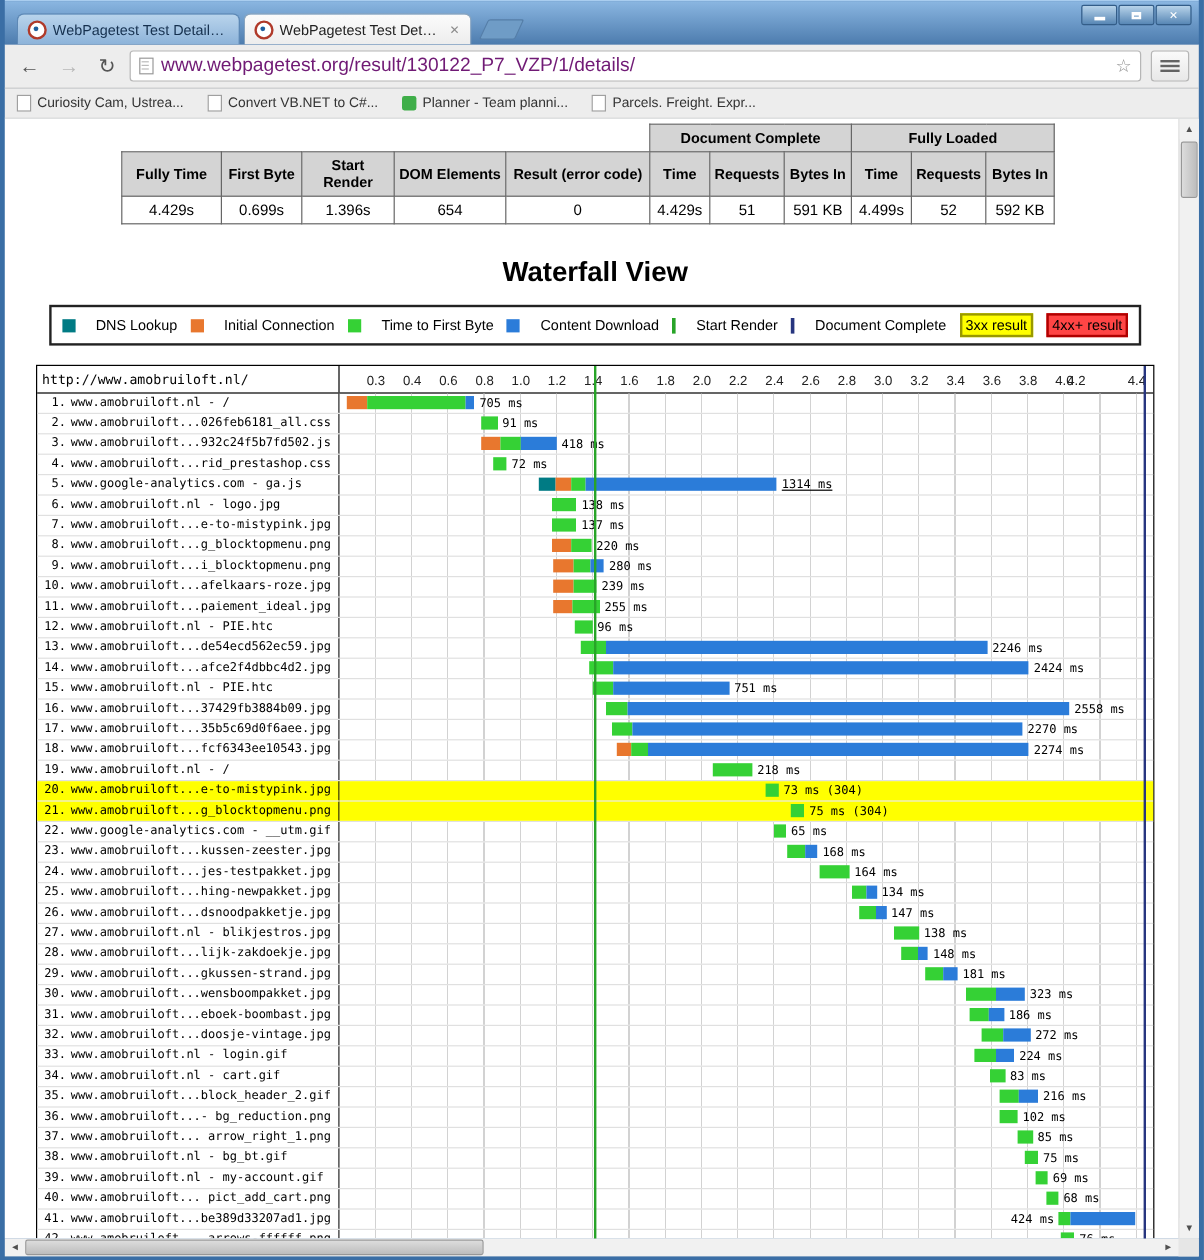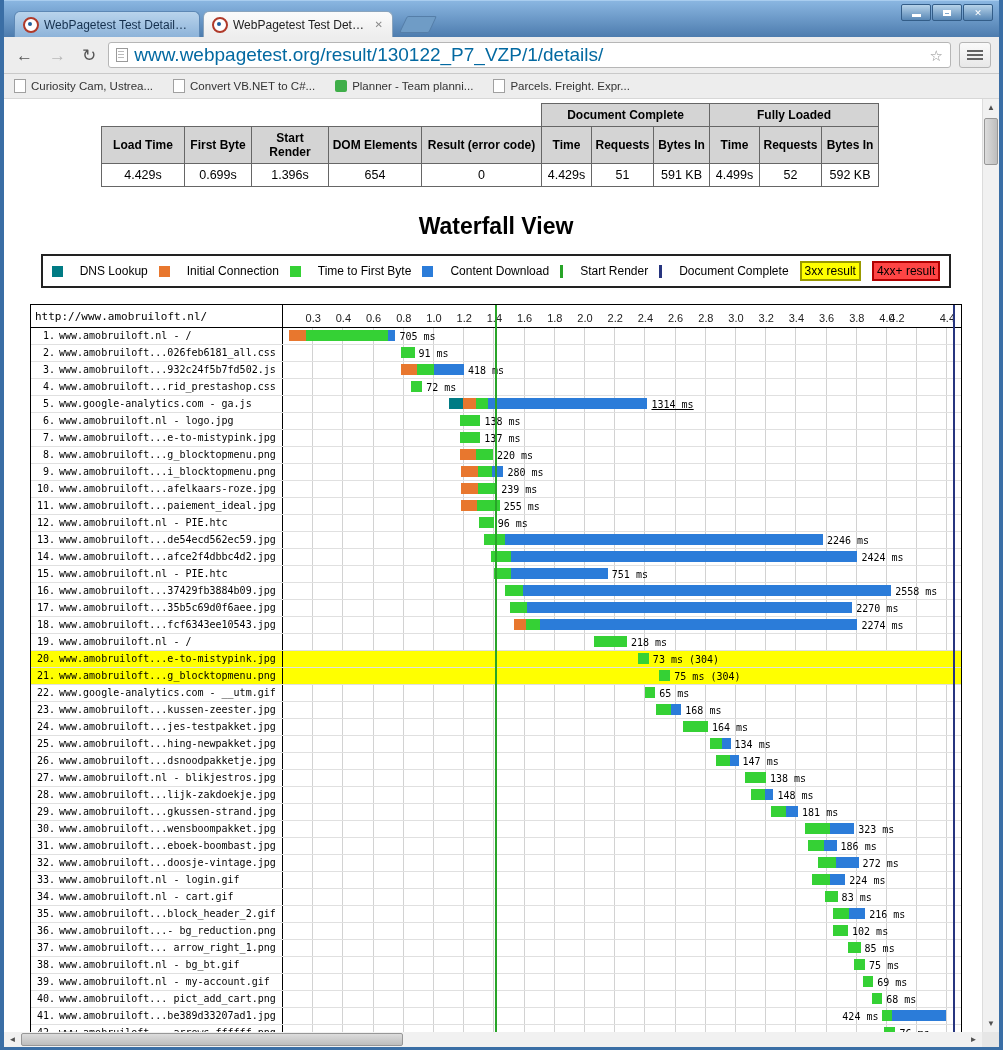--- a/index.html
+++ b/index.html
@@ -30,21 +30,21 @@
 
   
   .toolbar{height:36px;background:#ededed;border-bottom:1px solid #c9c9c9;display:flex;align-items:center;
        padding:0 8px;gap:8px;}
   .nav-btn{font-size:17px;color:#555;line-height:1;padding:2px 4px;}
   .nav-btn.disabled{color:#b8b8b8;}
   .addressbar{flex:1;height:24px;background:#fff;border:1px solid #b6b6b6;border-radius:3px;display:flex;
        align-items:center;padding:0 7px;gap:6px;}
   .doc-icon{width:10px;height:12px;border:1px solid #9a9a9a;background:#fff;position:relative;}
   .doc-icon::after{content:"";position:absolute;left:1px;top:2px;width:6px;height:1px;background:#bbb;box-shadow:0 3px 0 #bbb,0 6px 0 #bbb;}
-  .url-text{font-size:19px;color:#0369a1;flex:1;overflow:hidden;white-space:nowrap;}
+  .url-text{font-size:16px;color:#701a75;flex:1;overflow:hidden;white-space:nowrap;}
   .star{color:#909090;font-size:15px;line-height:1;}
   .menu-btn{width:30px;height:24px;border:1px solid #b5b5b5;border-radius:3px;background:linear-gradient(#fafafa,#e8e8e8);
        display:flex;flex-direction:column;justify-content:center;align-items:center;gap:2px;}
   .menu-btn i{display:block;width:16px;height:2px;background:#636363;}
 
   
   .bookmarks{height:24px;background:#ededed;border-bottom:1px solid #d7d7d7;display:flex;align-items:center;
        gap:20px;padding:0 10px;font-size:11.5px;color:#333;}
   .bm-item{display:flex;align-items:center;gap:5px;white-space:nowrap;}
   .bm-icon.page-icon{width:10px;height:12px;border:1px solid #a0a0a0;background:#fff;}
@@ -185,21 +185,21 @@
               <col style="width:62px">
               <col style="width:57px">
           </colgroup>
           <tbody>
               <tr>
             <td class="blank" colspan="5"></td>
             <th colspan="3">Document Complete</th>
             <th colspan="3">Fully Loaded</th>
           </tr>
           <tr id="summary-cols">
-                <th>Load Time</th>
+                <th>Fully Time</th>
                 <th>First Byte</th>
                 <th>Start Render</th>
                 <th>DOM Elements</th>
                 <th>Result (error code)</th>
                 <th>Time</th>
                 <th>Requests</th>
                 <th>Bytes In</th>
                 <th>Time</th>
                 <th>Requests</th>
                 <th>Bytes In</th>

